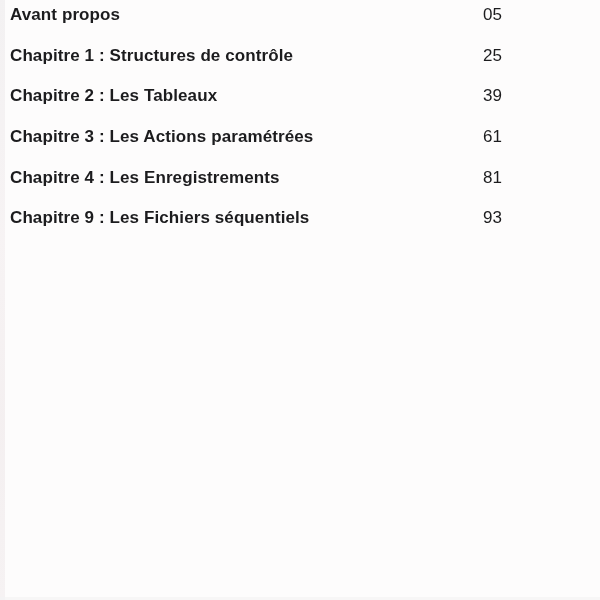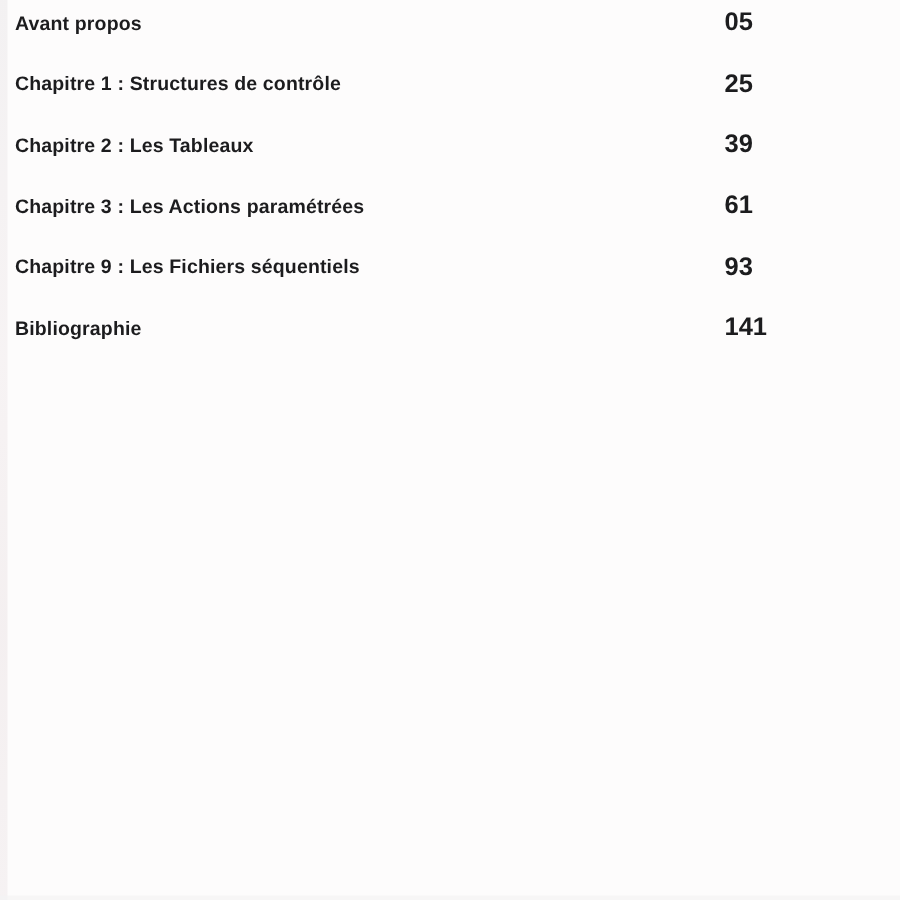--- a/index.html
+++ b/index.html
@@ -41,31 +41,31 @@
     left: 10px;
     right: 0;
   }
   .row {
     position: relative;
     height: 40.6px;
     display: flex;
     align-items: center;
   }
   .title {
-    font-size: 13px;
+    font-size: 17px;
     font-weight: 700;
     color: #1c1c1e;
     letter-spacing: 0.1px;
     white-space: nowrap;
   }
   .pagenum {
     position: absolute;
     left: 473px;
     font-size: 17px;
-    font-weight: 700;
+    font-weight: 400;
     color: #1c1c1e;
     white-space: nowrap;
   }
 </style>
 </head>
 <body>
 
 <div class="page">
   <div class="scan-edge-left"></div>
   <div class="scan-edge-bottom"></div>
@@ -81,21 +81,21 @@
     </div>
     <div class="row">
       <span class="title">Chapitre 2 : Les Tableaux</span>
       <span class="pagenum">39</span>
     </div>
     <div class="row">
       <span class="title">Chapitre 3 : Les Actions paramétrées</span>
       <span class="pagenum">61</span>
     </div>
     <div class="row">
+      <span class="title">Chapitre 4 : Les Enregistrements</span>
+      <span class="pagenum">81</span>
+    </div>
+    <div class="row">
       <span class="title">Chapitre 9 : Les Fichiers séquentiels</span>
       <span class="pagenum">93</span>
-    </div>
-    <div class="row">
-      <span class="title">Bibliographie</span>
-      <span class="pagenum">141</span>
     </div>
   </div>
 </div>
 
 </body></html>

